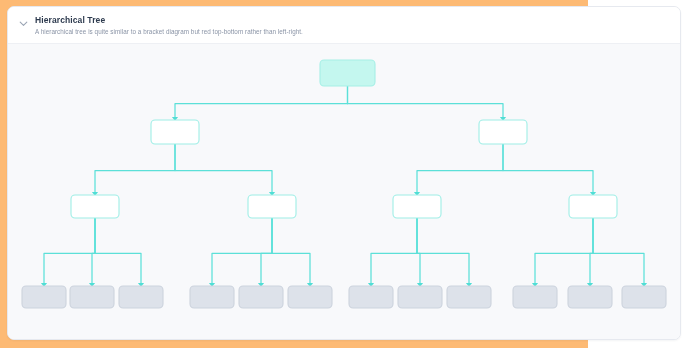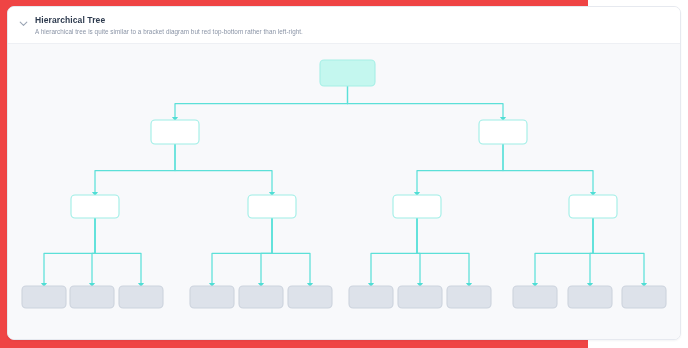--- a/index.html
+++ b/index.html
@@ -5,21 +5,21 @@
   * { box-sizing: border-box; margin: 0; padding: 0; }
   html, body {
     width: 688px; height: 348px;
     background: #ffffff;
     font-family: "Liberation Sans", sans-serif;
     overflow: hidden;
   }
   #root {
     width: 588px; height: 348px;
     padding: 6px 7px 7px 7px;
-    background: #ef4444;
+    background: #fdba74;
   }
   .card {
     width: 674px; height: 334px;
     background: #ffffff;
     border: 1px solid #e6e9ef;
     border-radius: 7px;
     box-shadow: 0 1px 2px rgba(20,30,60,0.05);
     overflow: hidden;
     display: flex;
     flex-direction: column;

